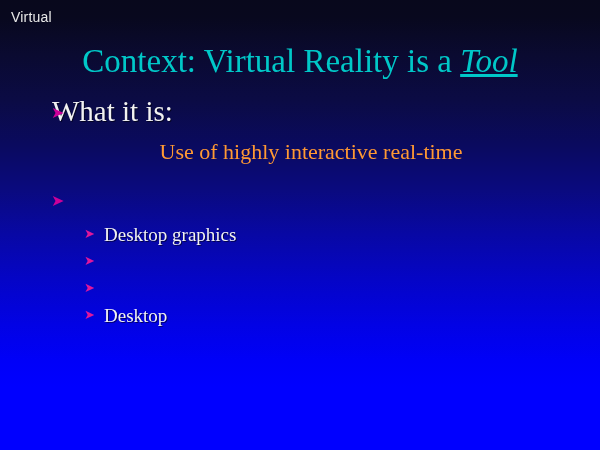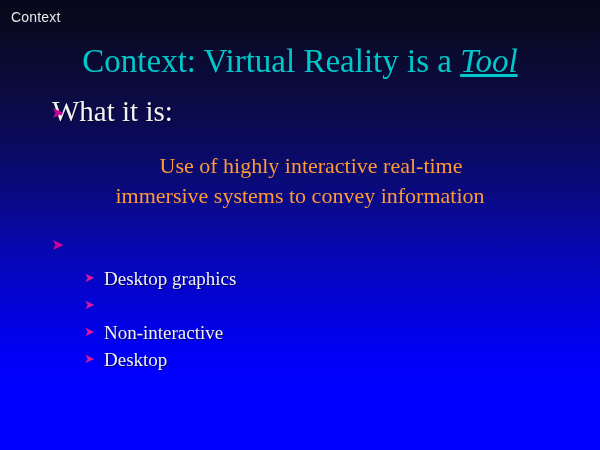--- a/index.html
+++ b/index.html
@@ -96,21 +96,21 @@
   .arrow-lvl2 {
     position: absolute;
     left: 84px;
     top: 4px;
     font-size: 13px;
     color: #e0179b;
   }
 
   
   .sub-para {
-    margin-top: 25px;
+    margin-top: 11px;
     width: 600px;
     text-align: center;
     color: #ff9933;
     font-size: 22px;
     line-height: 30px;
     white-space: nowrap;
   }
   .sub-para .line1 {
     display: block;
     padding-left: 22px;
@@ -136,36 +136,35 @@
     color: #f2f2f2;
     text-shadow: 1px 1px 0 rgba(0,0,0,0.55);
     white-space: nowrap;
   }
 </style>
 </head>
 <body>
 
 <div id="slide">
 
-  <div class="header-label">Context</div>
+  <div class="header-label">Virtual</div>
 
   <div class="slide-title">
     <span>Context: Virtual Reality is a </span><span class="ital">Tool</span>
   </div>
 
   <div class="body-area">
 
     <div class="lvl1-row">
       <span class="arrow arrow-lvl1">➤</span>
       <span class="lvl1-text">What it is:</span>
     </div>
 
     <div class="sub-para">
       <span class="line1">Use of highly interactive real-time</span>
-      <span class="line2">immersive systems to convey information</span>
     </div>
 
     <div class="spacer-1"></div>
 
     <div class="lvl1-row">
       <span class="arrow arrow-lvl1">➤</span>
     </div>
 
     <div class="lvl2-list">
 
@@ -173,21 +172,20 @@
         <span class="arrow arrow-lvl2">➤</span>
         <span class="lvl2-text">Desktop graphics</span>
       </div>
 
       <div class="lvl2-row">
         <span class="arrow arrow-lvl2">➤</span>
       </div>
 
       <div class="lvl2-row">
         <span class="arrow arrow-lvl2">➤</span>
-        <span class="lvl2-text">Non-interactive</span>
       </div>
 
       <div class="lvl2-row">
         <span class="arrow arrow-lvl2">➤</span>
         <span class="lvl2-text">Desktop</span>
       </div>
 
     </div>
   </div>
 </div>

